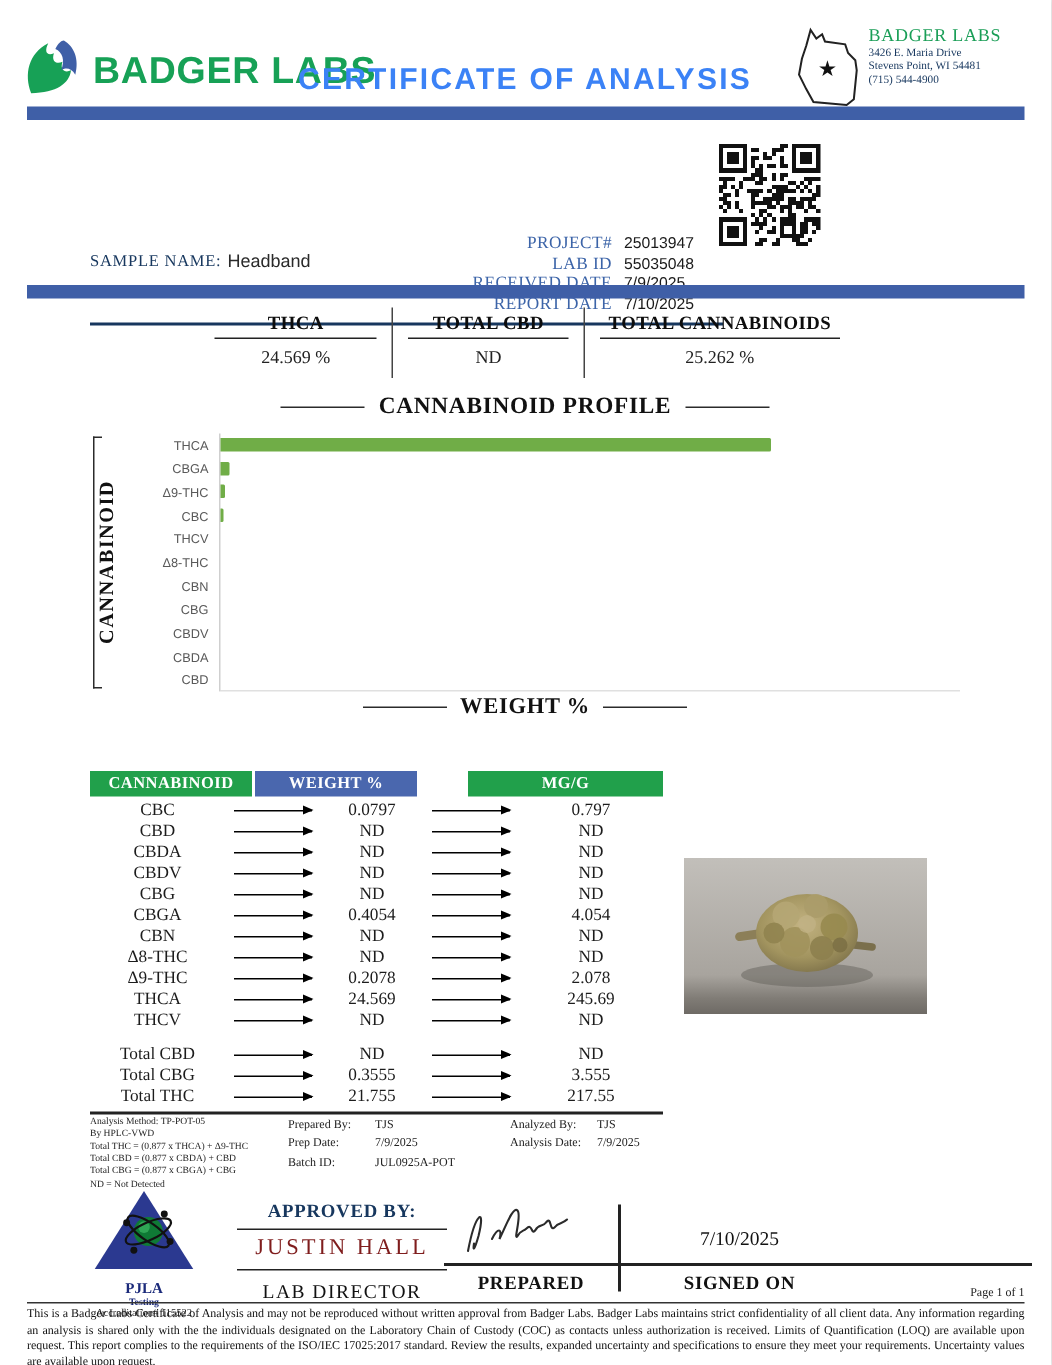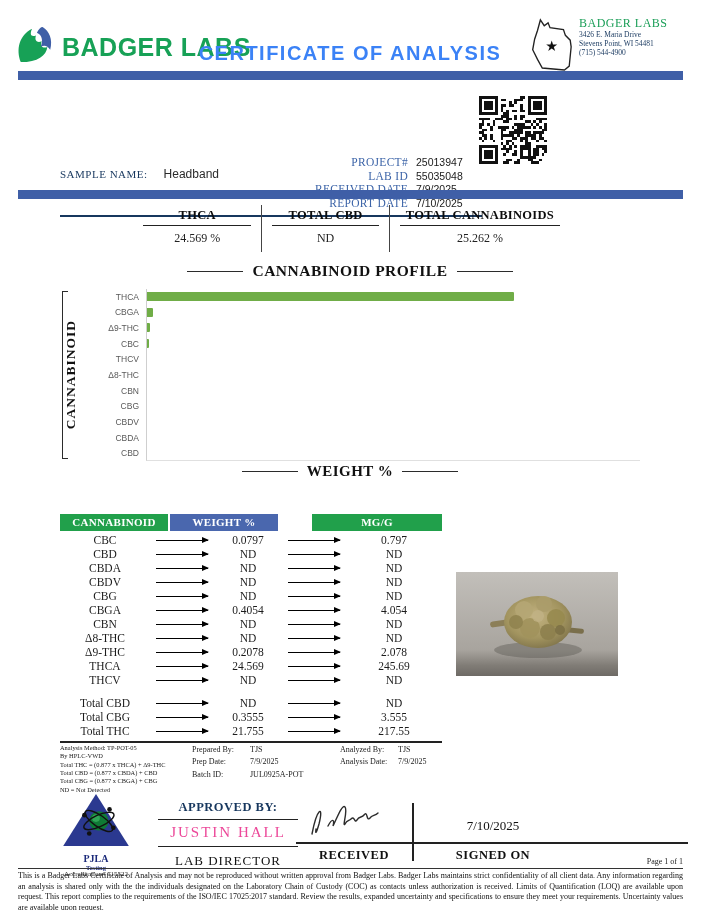--- a/index.html
+++ b/index.html
@@ -27,21 +27,21 @@
   .report-word{color:#3c64a8;font-size:16px;letter-spacing:1px;}
   .prepared-word{color:#17375e;font-size:11.5px;letter-spacing:.5px;}
   .fields{left:60px;top:108px;width:422px;border-bottom:2px solid #17375e;padding-bottom:5px;margin-top:48px;}
   .frow{display:flex;justify-content:flex-end;align-items:baseline;height:13.5px;}
   .flabel{color:#3c64a8;font-size:11.5px;letter-spacing:.3px;text-align:right;}
   .fvalue{width:66px;margin-left:8px;font-family:"Liberation Sans",sans-serif;
           font-size:10.5px;color:#1a1a1a;text-align:left;}
   .qr{left:479px;top:96px;}
   .sample-row{left:60px;top:167px;display:flex;align-items:center;}
   .sample-label{color:#17375e;font-size:11px;letter-spacing:.5px;}
-  .sample-value{margin-left:16px;font-family:"Liberation Sans",sans-serif;font-size:12px;color:#2a2a2a;}
+  .sample-value{margin-left:4px;font-family:"Liberation Sans",sans-serif;font-size:12px;color:#2a2a2a;}
 
   
   .summary{left:133px;top:205px;width:437px;display:flex;}
   .scol{text-align:center;padding-bottom:6px;}
   .scol.c0{width:129px;} .scol.c1{width:127px;border-left:1px solid #444;}
   .scol.c2{width:181px;border-left:1px solid #444;}
   .shead{font-weight:bold;font-size:12.5px;color:#0d0d0d;padding:3px 0 2px;
          border-bottom:1.5px solid #222;margin:0 10px;letter-spacing:.3px;}
   .sval{font-size:12px;padding-top:5px;color:#222;}
 
@@ -95,21 +95,21 @@
   .photo{left:456px;top:572px;width:162px;height:104px;}
 
   
   .pjla{left:54px;top:792px;width:84px;text-align:center;line-height:1.1;}
   .pjla-name{font-weight:bold;font-size:10px;color:#1b2a7a;margin-top:1px;}
   .pjla-sub{font-weight:bold;font-size:6.5px;color:#1b2a7a;}
   .pjla-accr{font-size:7px;color:#222;}
   .approved-block{left:158px;top:800px;width:140px;text-align:center;}
   .approved-by{font-weight:bold;font-size:12.5px;color:#17375e;letter-spacing:.5px;
                padding-bottom:4px;border-bottom:1.5px solid #222;}
-  .approver-name{font-size:15px;color:#ec4899;letter-spacing:2px;padding:4px 0 5px;border-bottom:1.5px solid #222;}
+  .approver-name{font-size:15px;color:#7f1d1d;letter-spacing:2px;padding:4px 0 5px;border-bottom:1.5px solid #222;}
   .approver-title{font-size:13px;color:#111;padding-top:6px;letter-spacing:1px;}
   .sig-img{left:302px;top:798px;}
   .sig-hline{left:296px;top:842px;width:392px;border-top:2px solid #222;height:0;}
   .sig-vline{left:412px;top:803px;height:58px;border-left:2px solid #222;width:0;}
   .sig-label{left:298px;top:848px;width:112px;text-align:center;font-weight:bold;font-size:12.5px;color:#111;letter-spacing:.5px;}
   .signed-date{left:428px;top:818px;width:130px;text-align:center;font-size:13px;color:#111;}
   .signed-on{left:428px;top:848px;width:130px;text-align:center;font-weight:bold;font-size:12.5px;color:#111;letter-spacing:.5px;}
 
   
   .page-num{left:560px;top:857px;width:123px;text-align:right;font-size:8px;color:#222;}
@@ -675,21 +675,21 @@
     <div class="approver-title">LAB DIRECTOR</div>
   </div>
 
   <div class="abs sig-img">
     <svg width="96" height="42" viewBox="0 0 96 42">
       <path d="M10 36 C 15 10, 22 6, 17 26 C 15 33, 13 38, 14 31 M 26 28 C 30 20, 33 21, 31 28 C 35 20, 40 6, 43 9 C 46 12, 40 30, 43 26 C 45 22, 47 23, 49 21 C 53 17, 52 26, 55 22 C 57 18, 60 20, 62 17 C 66 12, 64 24, 68 20 C 70 17, 73 18, 76 15" fill="none" stroke="#2b2b2b" stroke-width="1.4" stroke-linecap="round"></path>
     </svg>
   </div>
   <div class="abs sig-hline"></div>
   <div class="abs sig-vline"></div>
-  <div class="abs sig-label">RECEIVED</div>
+  <div class="abs sig-label">PREPARED</div>
   <div class="abs signed-date">7/10/2025</div>
   <div class="abs signed-on">SIGNED ON</div>
 
   <div class="abs page-num">Page 1 of 1</div>
   <div class="abs footer-line"></div>
   <div class="abs disclaimer">This is a Badger Labs Certificate of Analysis and may not be reproduced without written approval from Badger Labs. Badger Labs maintains strict confidentiality of all client data. Any information regarding an analysis is shared only with the the individuals designated on the Laboratory Chain of Custody (COC) as contacts unless authorization is received. Limits of Quantification (LOQ) are available upon request. This report complies to the requirements of the ISO/IEC 17025:2017 standard. Review the results, expanded uncertainty and specifications to ensure they meet your requirements. Uncertainty values are available upon request.</div>
 
 </div>
 
 </body></html>

